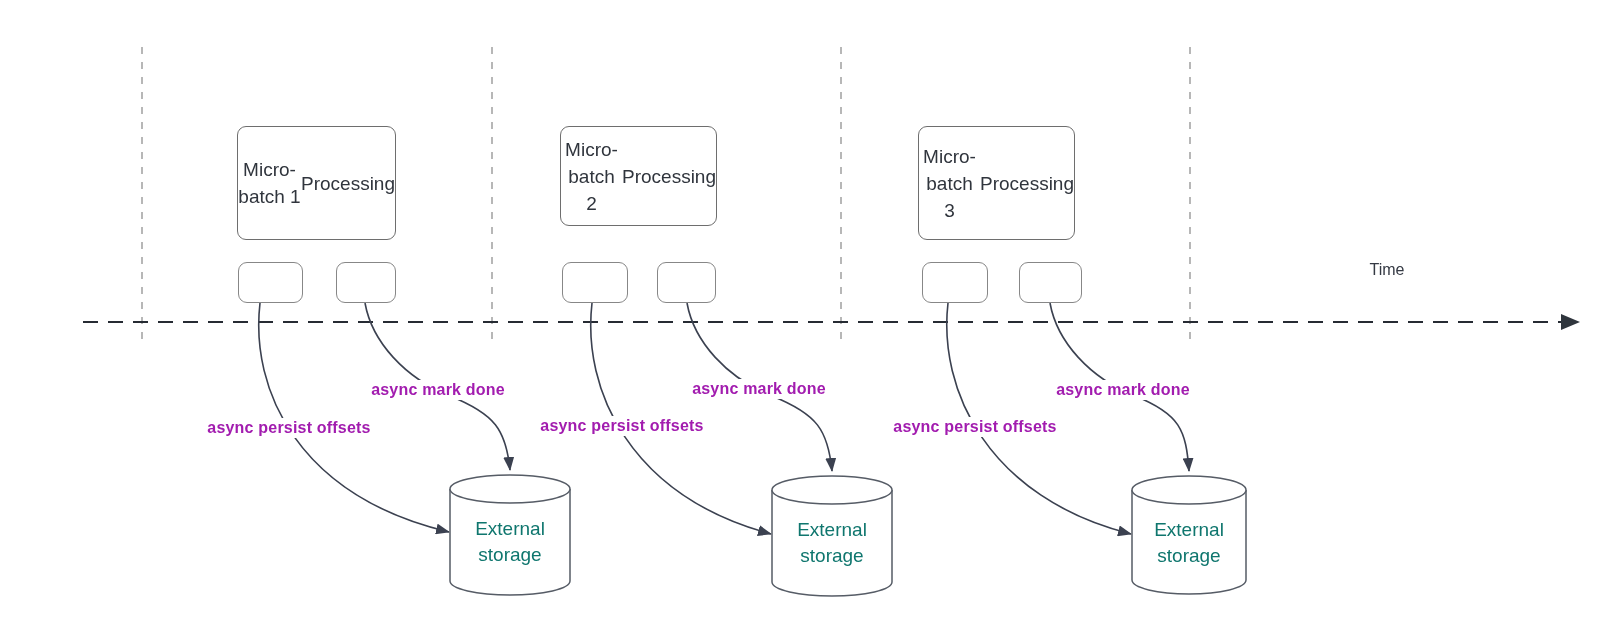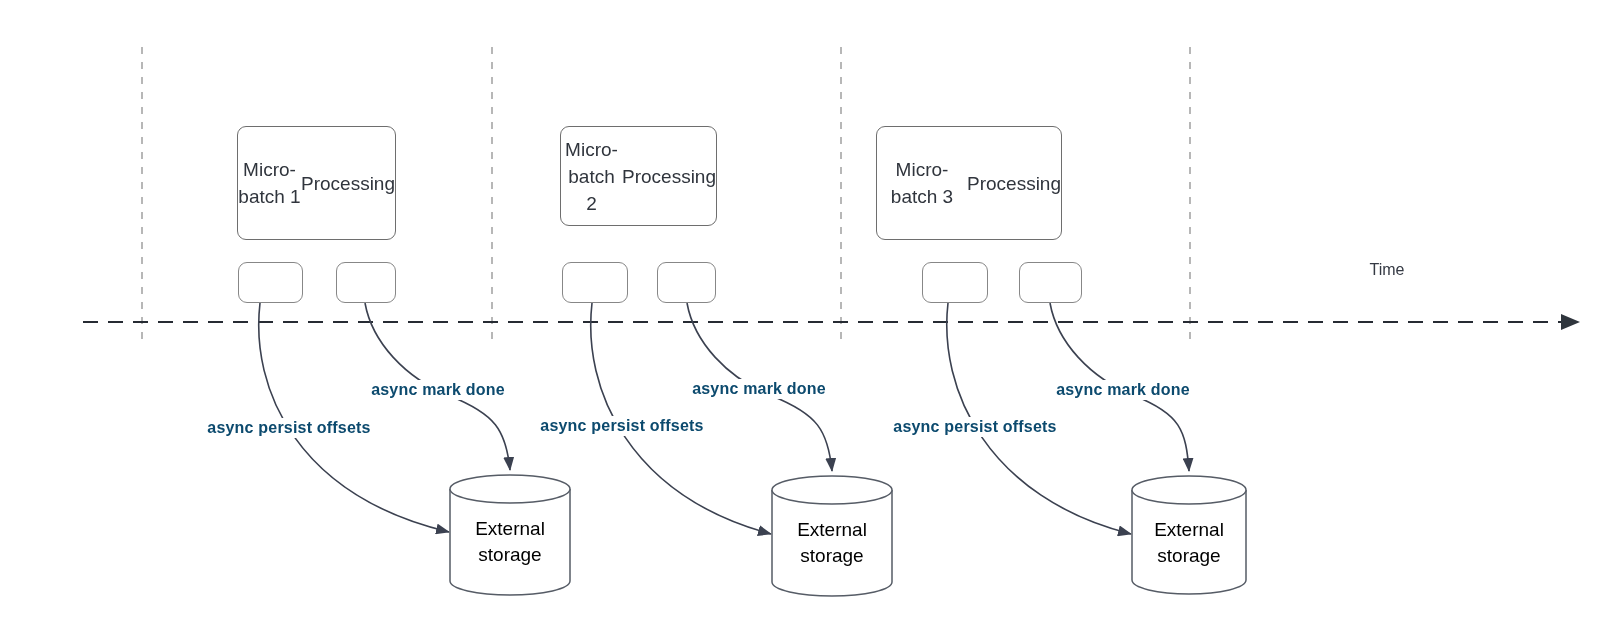--- a/index.html
+++ b/index.html
@@ -49,32 +49,32 @@
 
   
   .edge-label {
     position: absolute;
     transform: translate(-50%, -50%);
     background: #ffffff;
     padding: 1px 3px;
     font-size: 16px;
     font-weight: bold;
     letter-spacing: 0.2px;
-    color: #0c4a6e;
+    color: #a21caf;
     white-space: nowrap;
   }
 
   
   .storage-label {
     position: absolute;
     transform: translate(-50%, -50%);
     text-align: center;
     font-size: 19px;
     line-height: 26px;
-    color: #000000;
+    color: #0f766e;
     white-space: nowrap;
   }
 
   .time-label {
     position: absolute;
     transform: translate(-50%, -50%);
     font-size: 16px;
     color: #343943;
     white-space: nowrap;
   }
@@ -145,21 +145,21 @@
   </div>
   <div class="task-box" style="left:562px; top:262px; width:66px; height:41px;"></div>
   <div class="task-box" style="left:657px; top:262px; width:59px; height:41px;"></div>
   <div class="edge-label" style="left:622px; top:426px;">async persist offsets</div>
   <div class="edge-label" style="left:759px; top:389px;">async mark done</div>
   <div class="storage-label" style="left:832px; top:543px;">
     <div>External</div>
     <div>storage</div>
   </div>
 
-  <div class="proc-box" style="left:876px; top:126px; width:186px; height:114px;">
+  <div class="proc-box" style="left:918px; top:126px; width:157px; height:114px;">
     <span>Micro-batch 3</span>
     <span>Processing</span>
   </div>
   <div class="task-box" style="left:922px; top:262px; width:66px; height:41px;"></div>
   <div class="task-box" style="left:1019px; top:262px; width:63px; height:41px;"></div>
   <div class="edge-label" style="left:975px; top:427px;">async persist offsets</div>
   <div class="edge-label" style="left:1123px; top:390px;">async mark done</div>
   <div class="storage-label" style="left:1189px; top:543px;">
     <div>External</div>
     <div>storage</div>

